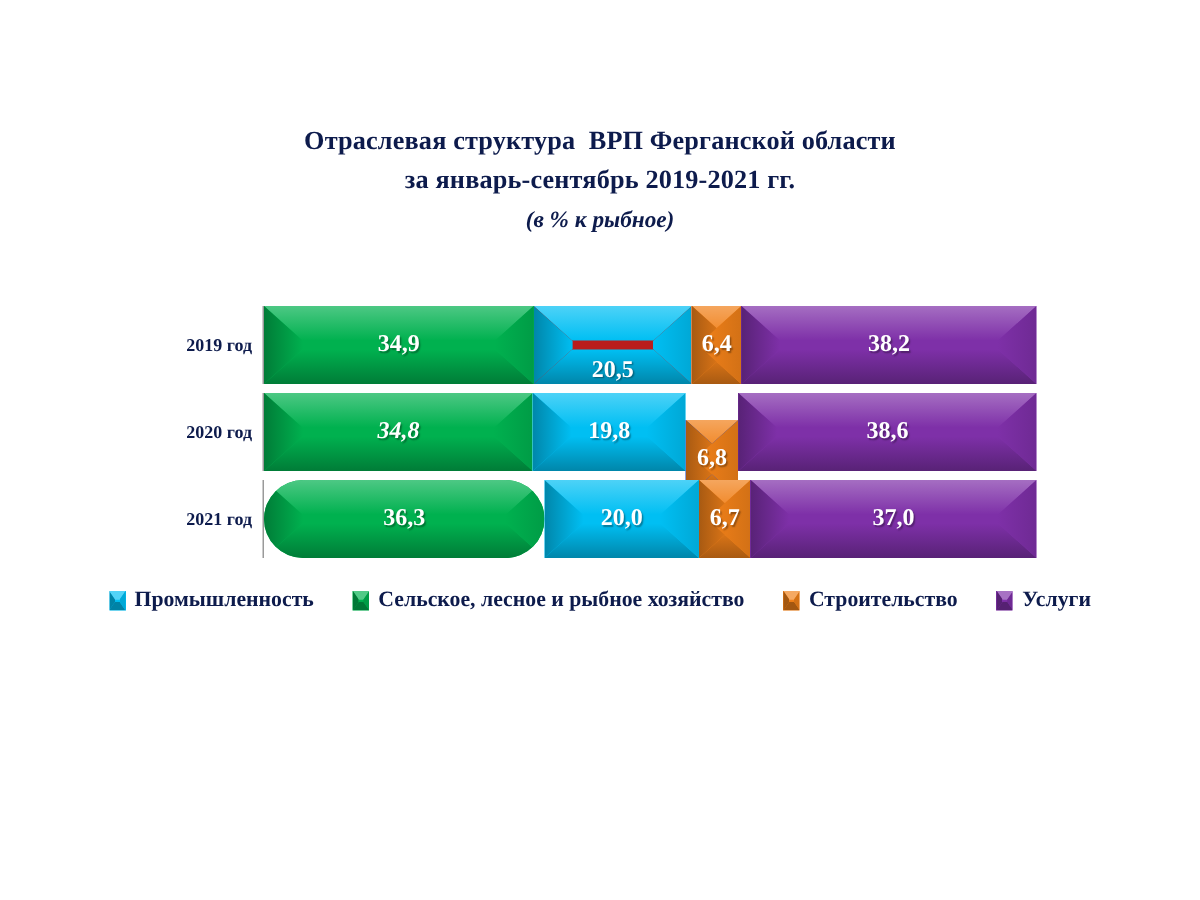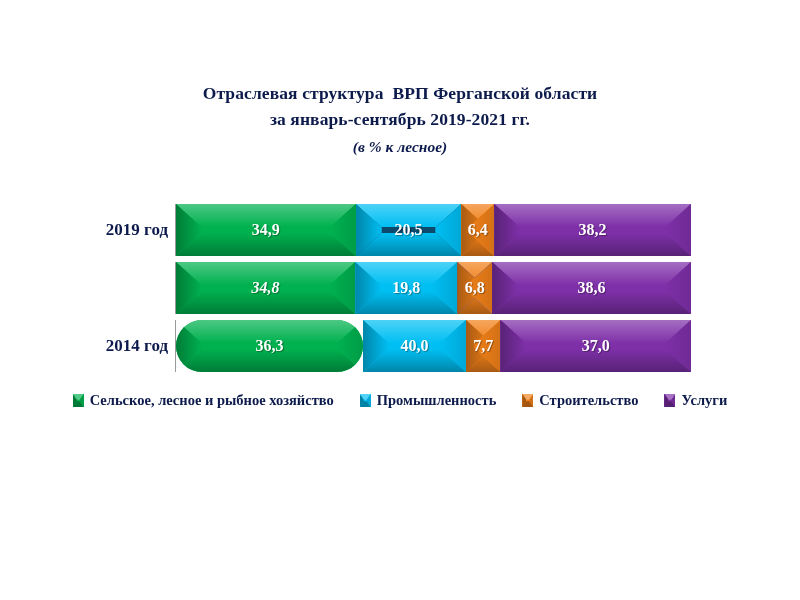--- a/index.html
+++ b/index.html
@@ -46,21 +46,21 @@
     left:0; width:800px; height:52px;
   }
   .row-label{
     position:absolute;
     left:58px; top:0;
     width:110px; height:52px;
     line-height:52px;
     text-align:right;
     font-family:"Liberation Serif", serif;
     font-weight:bold;
-    font-size:17px;
+    font-size:12px;
     color:#0d1b4c;
     white-space:nowrap;
   }
   .bar{
     position:absolute;
     left:175px; top:0;
     width:515px; height:52px;
     display:flex;
     border-left:1px solid #9a9a9a;
   }
@@ -119,35 +119,35 @@
     color:#0d1b4c;
     white-space:nowrap;
   }
 </style>
 </head>
 <body>
 
 <div id="title-block">
   <div class="title-line">Отраслевая структура  ВРП Ферганской области</div>
   <div class="title-line">за январь-сентябрь 2019-2021 гг.</div>
-  <div class="title-sub">(в % к лесное)</div>
+  <div class="title-sub">(в % к рыбное)</div>
 </div>
 
 <div id="plot">
     <div class="row" style="top: 8px;">
       <div class="row-label">2019 год</div>
       <div class="bar">
         <div class="seg" style="width: 34.9%; background: rgb(0, 177, 79); text-align: right;">
           <span class="bev-t" style="background: linear-gradient(rgb(77, 200, 132), rgb(0, 177, 79)); clip-path: polygon(0px 0px, 100% 0px, calc(100% - 26px) 100%, 26px 100%);"></span>
           <span class="bev-b" style="background: linear-gradient(to top, rgb(0, 124, 55), rgb(0, 177, 79)); clip-path: polygon(26px 0px, calc(100% - 26px) 0px, 100% 100%, 0px 100%);"></span>
           <span class="bev-l" style="background: linear-gradient(to right, rgb(0, 124, 55), rgb(0, 177, 79)); clip-path: polygon(0px 0px, 100% 45%, 100% 55%, 0px 100%);"></span>
           <span class="bev-r" style="background: linear-gradient(to left, rgb(0, 156, 70), rgb(0, 177, 79)); clip-path: polygon(100% 0px, 100% 100%, 0px 55%, 0px 45%);"></span>
           <span class="val">34,9</span>
         </div>
-        <div class="seg" style="width: 20.5%; background: #0c4a6e;">
+        <div class="seg" style="width: 20.5%; background: #b91c1c; align-items: flex-end;">
           <span class="bev-t" style="background: linear-gradient(rgb(77, 210, 247), rgb(0, 191, 243)); clip-path: polygon(0px 0px, 100% 0px, calc(100% - 26px) 100%, 26px 100%);"></span>
           <span class="bev-b" style="background: linear-gradient(to top, rgb(0, 134, 170), rgb(0, 191, 243)); clip-path: polygon(26px 0px, calc(100% - 26px) 0px, 100% 100%, 0px 100%);"></span>
           <span class="bev-l" style="background: linear-gradient(to right, rgb(0, 134, 170), rgb(0, 191, 243)); clip-path: polygon(0px 0px, 100% 45%, 100% 55%, 0px 100%);"></span>
           <span class="bev-r" style="background: linear-gradient(to left, rgb(0, 168, 214), rgb(0, 191, 243)); clip-path: polygon(100% 0px, 100% 100%, 0px 55%, 0px 45%);"></span>
           <span class="val">20,5</span>
         </div>
         <div class="seg" style="width: 6.4%; background: rgb(240, 128, 25);">
           <span class="bev-t" style="background: linear-gradient(rgb(245, 166, 94), rgb(240, 128, 25)); clip-path: polygon(0px 0px, 100% 0px, calc(100% - 26px) 100%, 26px 100%);"></span>
           <span class="bev-b" style="background: linear-gradient(to top, rgb(168, 90, 18), rgb(240, 128, 25)); clip-path: polygon(26px 0px, calc(100% - 26px) 0px, 100% 100%, 0px 100%);"></span>
           <span class="bev-l" style="background: linear-gradient(to right, rgb(168, 90, 18), rgb(240, 128, 25)); clip-path: polygon(0px 0px, 100% 45%, 100% 55%, 0px 100%);"></span>
@@ -157,106 +157,107 @@
         <div class="seg" style="width: 38.2%; background: rgb(126, 48, 168);">
           <span class="bev-t" style="background: linear-gradient(rgb(165, 110, 194), rgb(126, 48, 168)); clip-path: polygon(0px 0px, 100% 0px, calc(100% - 26px) 100%, 26px 100%);"></span>
           <span class="bev-b" style="background: linear-gradient(to top, rgb(88, 34, 118), rgb(126, 48, 168)); clip-path: polygon(26px 0px, calc(100% - 26px) 0px, 100% 100%, 0px 100%);"></span>
           <span class="bev-l" style="background: linear-gradient(to right, rgb(88, 34, 118), rgb(126, 48, 168)); clip-path: polygon(0px 0px, 100% 45%, 100% 55%, 0px 100%);"></span>
           <span class="bev-r" style="background: linear-gradient(to left, rgb(111, 42, 148), rgb(126, 48, 168)); clip-path: polygon(100% 0px, 100% 100%, 0px 55%, 0px 45%);"></span>
           <span class="val">38,2</span>
         </div>
       </div>
     </div>
     <div class="row" style="top: 66px;">
+      <div class="row-label">2020 год</div>
       <div class="bar">
         <div class="seg" style="width: 34.8%; background: rgb(0, 177, 79); font-style: italic;">
           <span class="bev-t" style="background: linear-gradient(rgb(77, 200, 132), rgb(0, 177, 79)); clip-path: polygon(0px 0px, 100% 0px, calc(100% - 26px) 100%, 26px 100%);"></span>
           <span class="bev-b" style="background: linear-gradient(to top, rgb(0, 124, 55), rgb(0, 177, 79)); clip-path: polygon(26px 0px, calc(100% - 26px) 0px, 100% 100%, 0px 100%);"></span>
           <span class="bev-l" style="background: linear-gradient(to right, rgb(0, 124, 55), rgb(0, 177, 79)); clip-path: polygon(0px 0px, 100% 45%, 100% 55%, 0px 100%);"></span>
           <span class="bev-r" style="background: linear-gradient(to left, rgb(0, 156, 70), rgb(0, 177, 79)); clip-path: polygon(100% 0px, 100% 100%, 0px 55%, 0px 45%);"></span>
           <span class="val">34,8</span>
         </div>
         <div class="seg" style="width: 19.8%; background: rgb(0, 191, 243);">
           <span class="bev-t" style="background: linear-gradient(rgb(77, 210, 247), rgb(0, 191, 243)); clip-path: polygon(0px 0px, 100% 0px, calc(100% - 26px) 100%, 26px 100%);"></span>
           <span class="bev-b" style="background: linear-gradient(to top, rgb(0, 134, 170), rgb(0, 191, 243)); clip-path: polygon(26px 0px, calc(100% - 26px) 0px, 100% 100%, 0px 100%);"></span>
           <span class="bev-l" style="background: linear-gradient(to right, rgb(0, 134, 170), rgb(0, 191, 243)); clip-path: polygon(0px 0px, 100% 45%, 100% 55%, 0px 100%);"></span>
           <span class="bev-r" style="background: linear-gradient(to left, rgb(0, 168, 214), rgb(0, 191, 243)); clip-path: polygon(100% 0px, 100% 100%, 0px 55%, 0px 45%);"></span>
           <span class="val">19,8</span>
         </div>
-        <div class="seg" style="width: 6.8%; background: #1d4ed8;">
+        <div class="seg" style="width: 6.8%; background: #1d4ed8; margin-top: 18px;">
           <span class="bev-t" style="background: linear-gradient(rgb(245, 166, 94), rgb(240, 128, 25)); clip-path: polygon(0px 0px, 100% 0px, calc(100% - 26px) 100%, 26px 100%);"></span>
           <span class="bev-b" style="background: linear-gradient(to top, rgb(168, 90, 18), rgb(240, 128, 25)); clip-path: polygon(26px 0px, calc(100% - 26px) 0px, 100% 100%, 0px 100%);"></span>
           <span class="bev-l" style="background: linear-gradient(to right, rgb(168, 90, 18), rgb(240, 128, 25)); clip-path: polygon(0px 0px, 100% 45%, 100% 55%, 0px 100%);"></span>
           <span class="bev-r" style="background: linear-gradient(to left, rgb(211, 113, 22), rgb(240, 128, 25)); clip-path: polygon(100% 0px, 100% 100%, 0px 55%, 0px 45%);"></span>
           <span class="val">6,8</span>
         </div>
         <div class="seg" style="width: 38.6%; background: rgb(126, 48, 168); justify-content: center;">
           <span class="bev-t" style="background: linear-gradient(rgb(165, 110, 194), rgb(126, 48, 168)); clip-path: polygon(0px 0px, 100% 0px, calc(100% - 26px) 100%, 26px 100%);"></span>
           <span class="bev-b" style="background: linear-gradient(to top, rgb(88, 34, 118), rgb(126, 48, 168)); clip-path: polygon(26px 0px, calc(100% - 26px) 0px, 100% 100%, 0px 100%);"></span>
           <span class="bev-l" style="background: linear-gradient(to right, rgb(88, 34, 118), rgb(126, 48, 168)); clip-path: polygon(0px 0px, 100% 45%, 100% 55%, 0px 100%);"></span>
           <span class="bev-r" style="background: linear-gradient(to left, rgb(111, 42, 148), rgb(126, 48, 168)); clip-path: polygon(100% 0px, 100% 100%, 0px 55%, 0px 45%);"></span>
           <span class="val">38,6</span>
         </div>
       </div>
     </div>
     <div class="row" style="top: 124px;">
-      <div class="row-label">2014 год</div>
+      <div class="row-label">2021 год</div>
       <div class="bar">
         <div class="seg" style="width: 36.3%; background: rgb(0, 177, 79); border-radius: 26px;">
           <span class="bev-t" style="background: linear-gradient(rgb(77, 200, 132), rgb(0, 177, 79)); clip-path: polygon(0px 0px, 100% 0px, calc(100% - 26px) 100%, 26px 100%);"></span>
           <span class="bev-b" style="background: linear-gradient(to top, rgb(0, 124, 55), rgb(0, 177, 79)); clip-path: polygon(26px 0px, calc(100% - 26px) 0px, 100% 100%, 0px 100%);"></span>
           <span class="bev-l" style="background: linear-gradient(to right, rgb(0, 124, 55), rgb(0, 177, 79)); clip-path: polygon(0px 0px, 100% 45%, 100% 55%, 0px 100%);"></span>
           <span class="bev-r" style="background: linear-gradient(to left, rgb(0, 156, 70), rgb(0, 177, 79)); clip-path: polygon(100% 0px, 100% 100%, 0px 55%, 0px 45%);"></span>
           <span class="val">36,3</span>
         </div>
         <div class="seg" style="width: 20%; background: rgb(0, 191, 243);">
           <span class="bev-t" style="background: linear-gradient(rgb(77, 210, 247), rgb(0, 191, 243)); clip-path: polygon(0px 0px, 100% 0px, calc(100% - 26px) 100%, 26px 100%);"></span>
           <span class="bev-b" style="background: linear-gradient(to top, rgb(0, 134, 170), rgb(0, 191, 243)); clip-path: polygon(26px 0px, calc(100% - 26px) 0px, 100% 100%, 0px 100%);"></span>
           <span class="bev-l" style="background: linear-gradient(to right, rgb(0, 134, 170), rgb(0, 191, 243)); clip-path: polygon(0px 0px, 100% 45%, 100% 55%, 0px 100%);"></span>
           <span class="bev-r" style="background: linear-gradient(to left, rgb(0, 168, 214), rgb(0, 191, 243)); clip-path: polygon(100% 0px, 100% 100%, 0px 55%, 0px 45%);"></span>
-          <span class="val">40,0</span>
+          <span class="val">20,0</span>
         </div>
         <div class="seg" style="width: 6.7%; background: rgb(240, 128, 25);">
           <span class="bev-t" style="background: linear-gradient(rgb(245, 166, 94), rgb(240, 128, 25)); clip-path: polygon(0px 0px, 100% 0px, calc(100% - 26px) 100%, 26px 100%);"></span>
           <span class="bev-b" style="background: linear-gradient(to top, rgb(168, 90, 18), rgb(240, 128, 25)); clip-path: polygon(26px 0px, calc(100% - 26px) 0px, 100% 100%, 0px 100%);"></span>
           <span class="bev-l" style="background: linear-gradient(to right, rgb(168, 90, 18), rgb(240, 128, 25)); clip-path: polygon(0px 0px, 100% 45%, 100% 55%, 0px 100%);"></span>
           <span class="bev-r" style="background: linear-gradient(to left, rgb(211, 113, 22), rgb(240, 128, 25)); clip-path: polygon(100% 0px, 100% 100%, 0px 55%, 0px 45%);"></span>
-          <span class="val">7,7</span>
+          <span class="val">6,7</span>
         </div>
         <div class="seg" style="width: 37%; background: rgb(126, 48, 168);">
           <span class="bev-t" style="background: linear-gradient(rgb(165, 110, 194), rgb(126, 48, 168)); clip-path: polygon(0px 0px, 100% 0px, calc(100% - 26px) 100%, 26px 100%);"></span>
           <span class="bev-b" style="background: linear-gradient(to top, rgb(88, 34, 118), rgb(126, 48, 168)); clip-path: polygon(26px 0px, calc(100% - 26px) 0px, 100% 100%, 0px 100%);"></span>
           <span class="bev-l" style="background: linear-gradient(to right, rgb(88, 34, 118), rgb(126, 48, 168)); clip-path: polygon(0px 0px, 100% 45%, 100% 55%, 0px 100%);"></span>
           <span class="bev-r" style="background: linear-gradient(to left, rgb(111, 42, 148), rgb(126, 48, 168)); clip-path: polygon(100% 0px, 100% 100%, 0px 55%, 0px 45%);"></span>
           <span class="val">37,0</span>
         </div>
       </div>
     </div>
   </div>
 
 <div id="legend">
     <div class="leg-item">
+      <span class="leg-key" style="background: rgb(0, 191, 243);">
+        <i class="kt" style="background: rgb(82, 211, 247); clip-path: polygon(0px 0px, 100% 0px, calc(100% - 4px) 100%, 4px 100%);"></i>
+        <i class="kb" style="background: rgb(0, 130, 165); clip-path: polygon(4px 0px, calc(100% - 4px) 0px, 100% 100%, 0px 100%);"></i>
+        <i class="kl" style="background: rgb(0, 130, 165); clip-path: polygon(0px 0px, 100% 45%, 100% 55%, 0px 100%);"></i>
+        <i class="kr" style="background: rgb(0, 168, 214); clip-path: polygon(100% 0px, 100% 100%, 0px 55%, 0px 45%);"></i>
+      </span>
+      <span class="leg-text">Промышленность</span>
+    </div>
+    <div class="leg-item">
       <span class="leg-key" style="background: rgb(0, 177, 79);">
         <i class="kt" style="background: rgb(82, 202, 135); clip-path: polygon(0px 0px, 100% 0px, calc(100% - 4px) 100%, 4px 100%);"></i>
         <i class="kb" style="background: rgb(0, 120, 54); clip-path: polygon(4px 0px, calc(100% - 4px) 0px, 100% 100%, 0px 100%);"></i>
         <i class="kl" style="background: rgb(0, 120, 54); clip-path: polygon(0px 0px, 100% 45%, 100% 55%, 0px 100%);"></i>
         <i class="kr" style="background: rgb(0, 156, 70); clip-path: polygon(100% 0px, 100% 100%, 0px 55%, 0px 45%);"></i>
       </span>
       <span class="leg-text">Сельское, лесное и рыбное хозяйство</span>
     </div>
     <div class="leg-item">
-      <span class="leg-key" style="background: rgb(0, 191, 243);">
-        <i class="kt" style="background: rgb(82, 211, 247); clip-path: polygon(0px 0px, 100% 0px, calc(100% - 4px) 100%, 4px 100%);"></i>
-        <i class="kb" style="background: rgb(0, 130, 165); clip-path: polygon(4px 0px, calc(100% - 4px) 0px, 100% 100%, 0px 100%);"></i>
-        <i class="kl" style="background: rgb(0, 130, 165); clip-path: polygon(0px 0px, 100% 45%, 100% 55%, 0px 100%);"></i>
-        <i class="kr" style="background: rgb(0, 168, 214); clip-path: polygon(100% 0px, 100% 100%, 0px 55%, 0px 45%);"></i>
-      </span>
-      <span class="leg-text">Промышленность</span>
-    </div>
-    <div class="leg-item">
       <span class="leg-key" style="background: rgb(240, 128, 25);">
         <i class="kt" style="background: rgb(245, 169, 99); clip-path: polygon(0px 0px, 100% 0px, calc(100% - 4px) 100%, 4px 100%);"></i>
         <i class="kb" style="background: rgb(163, 87, 17); clip-path: polygon(4px 0px, calc(100% - 4px) 0px, 100% 100%, 0px 100%);"></i>
         <i class="kl" style="background: rgb(163, 87, 17); clip-path: polygon(0px 0px, 100% 45%, 100% 55%, 0px 100%);"></i>
         <i class="kr" style="background: rgb(211, 113, 22); clip-path: polygon(100% 0px, 100% 100%, 0px 55%, 0px 45%);"></i>
       </span>
       <span class="leg-text">Строительство</span>
     </div>
     <div class="leg-item">
       <span class="leg-key" style="background: rgb(126, 48, 168);">

